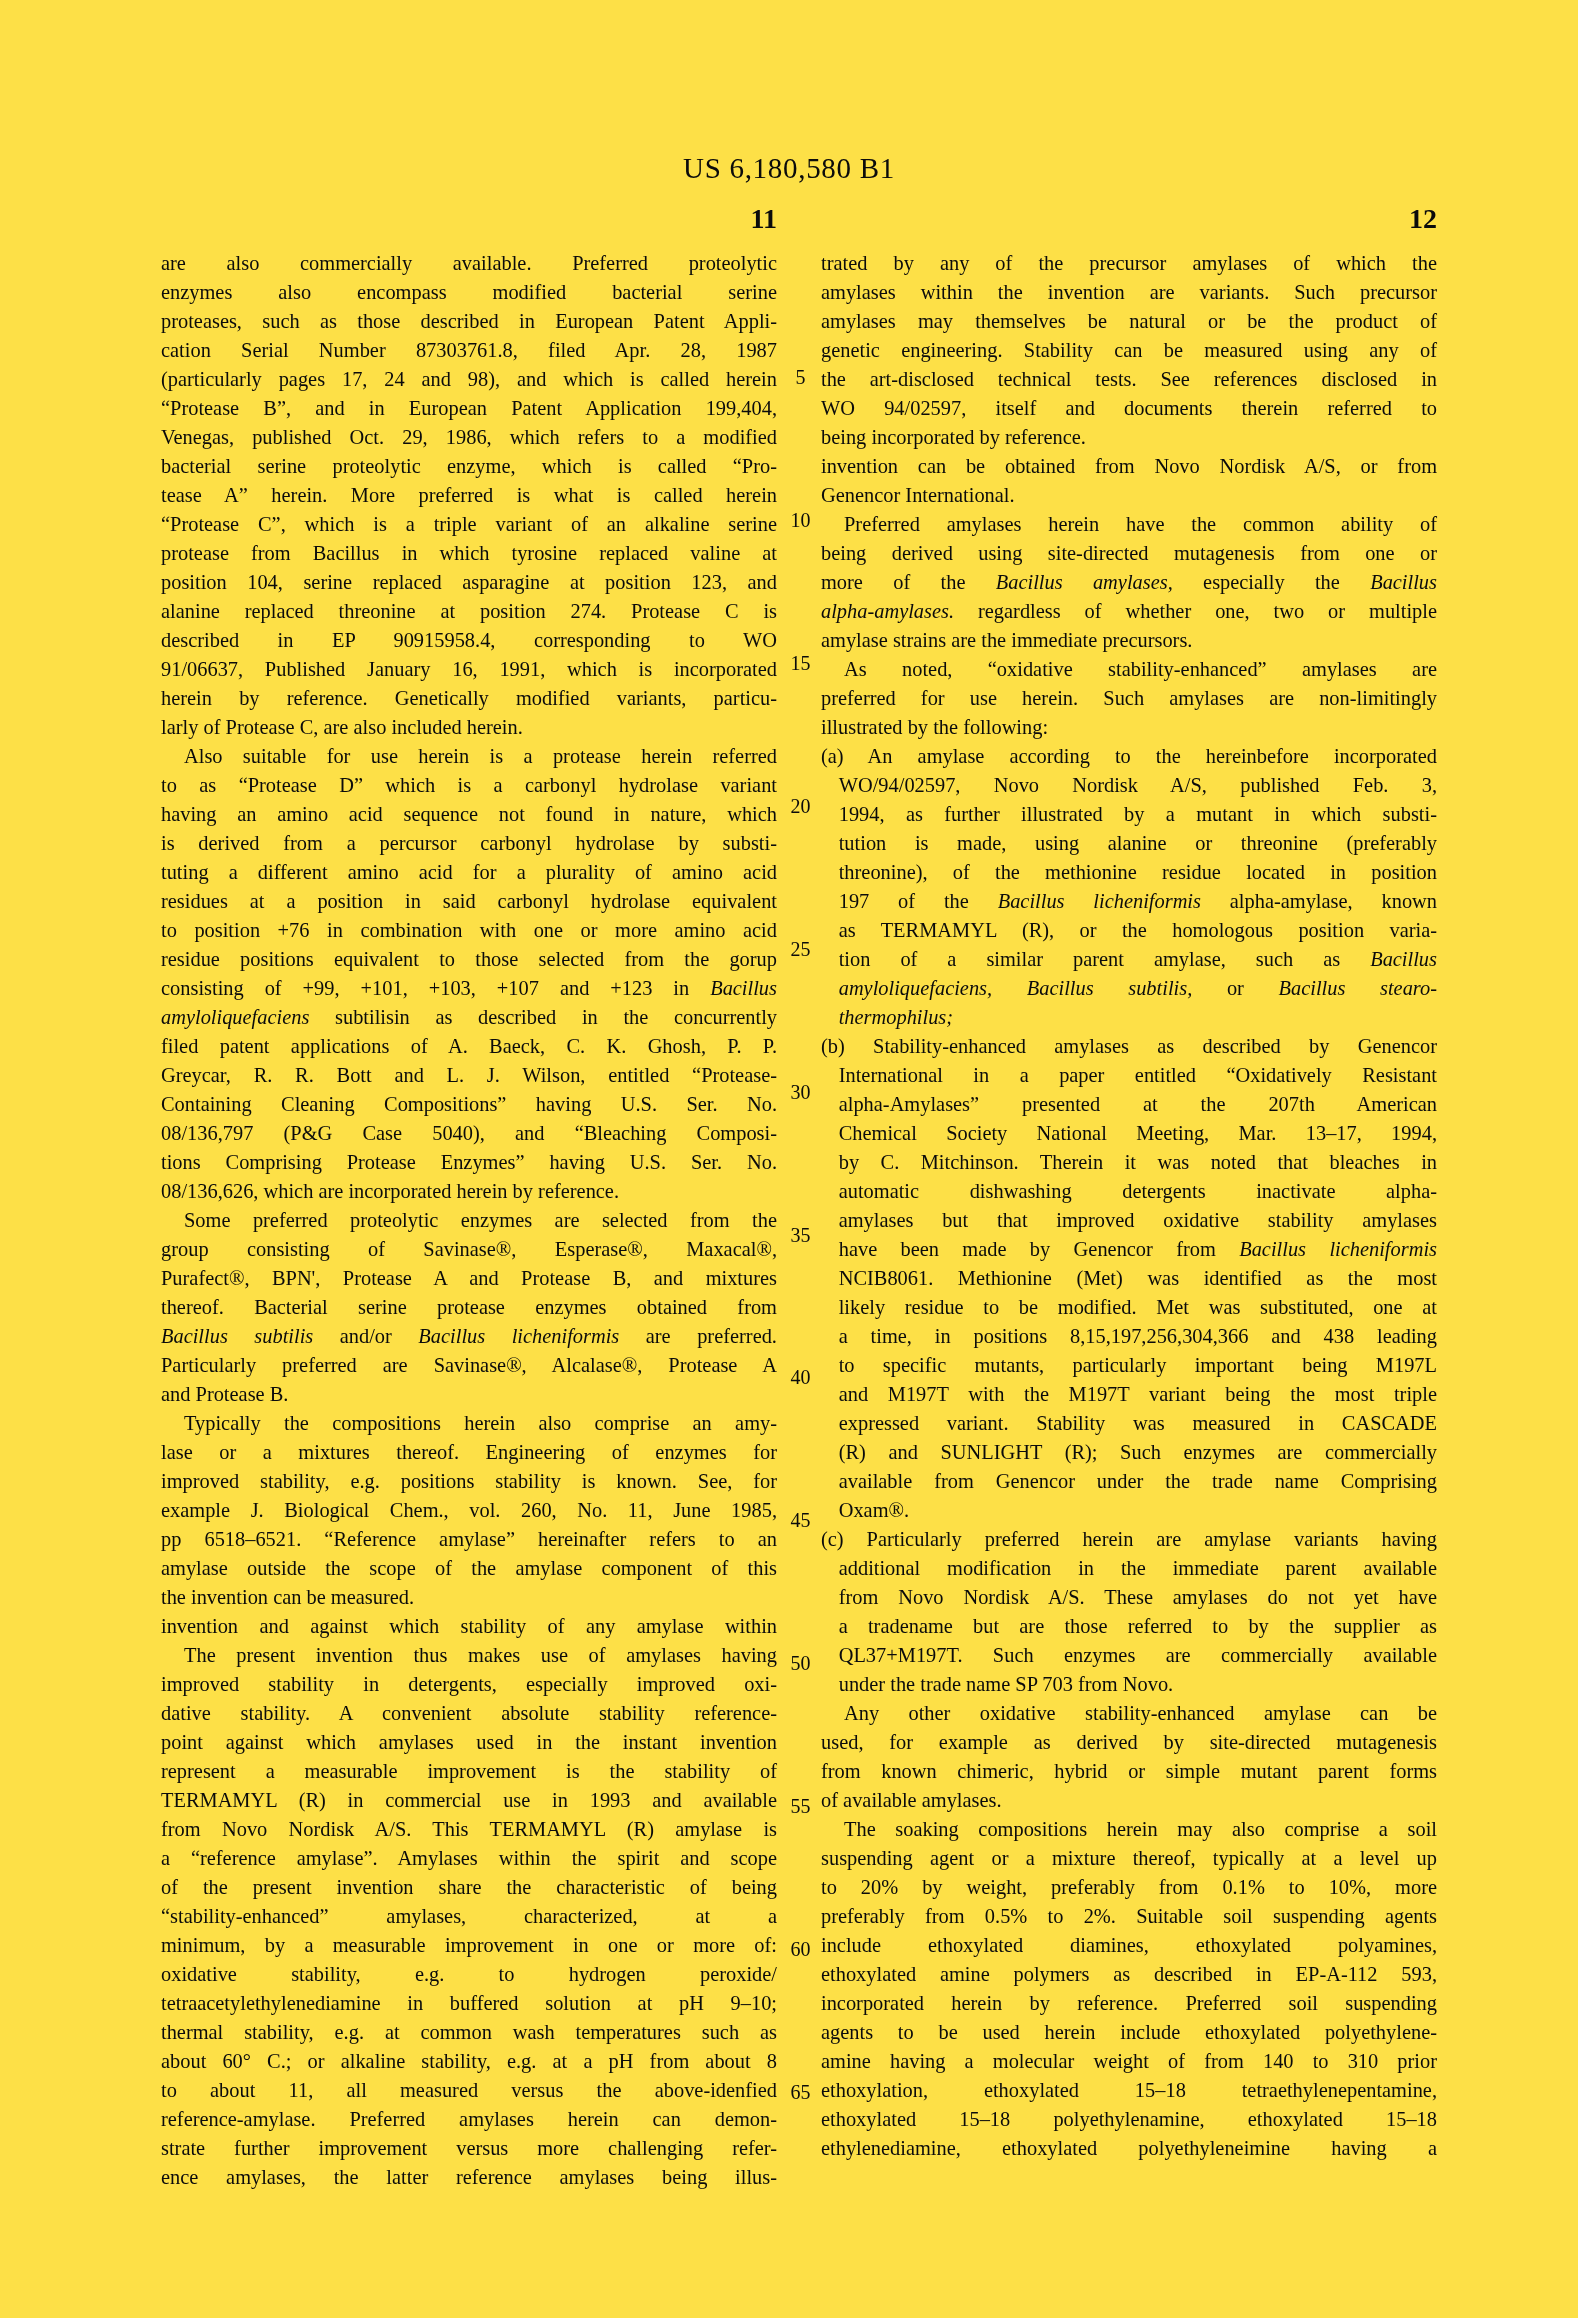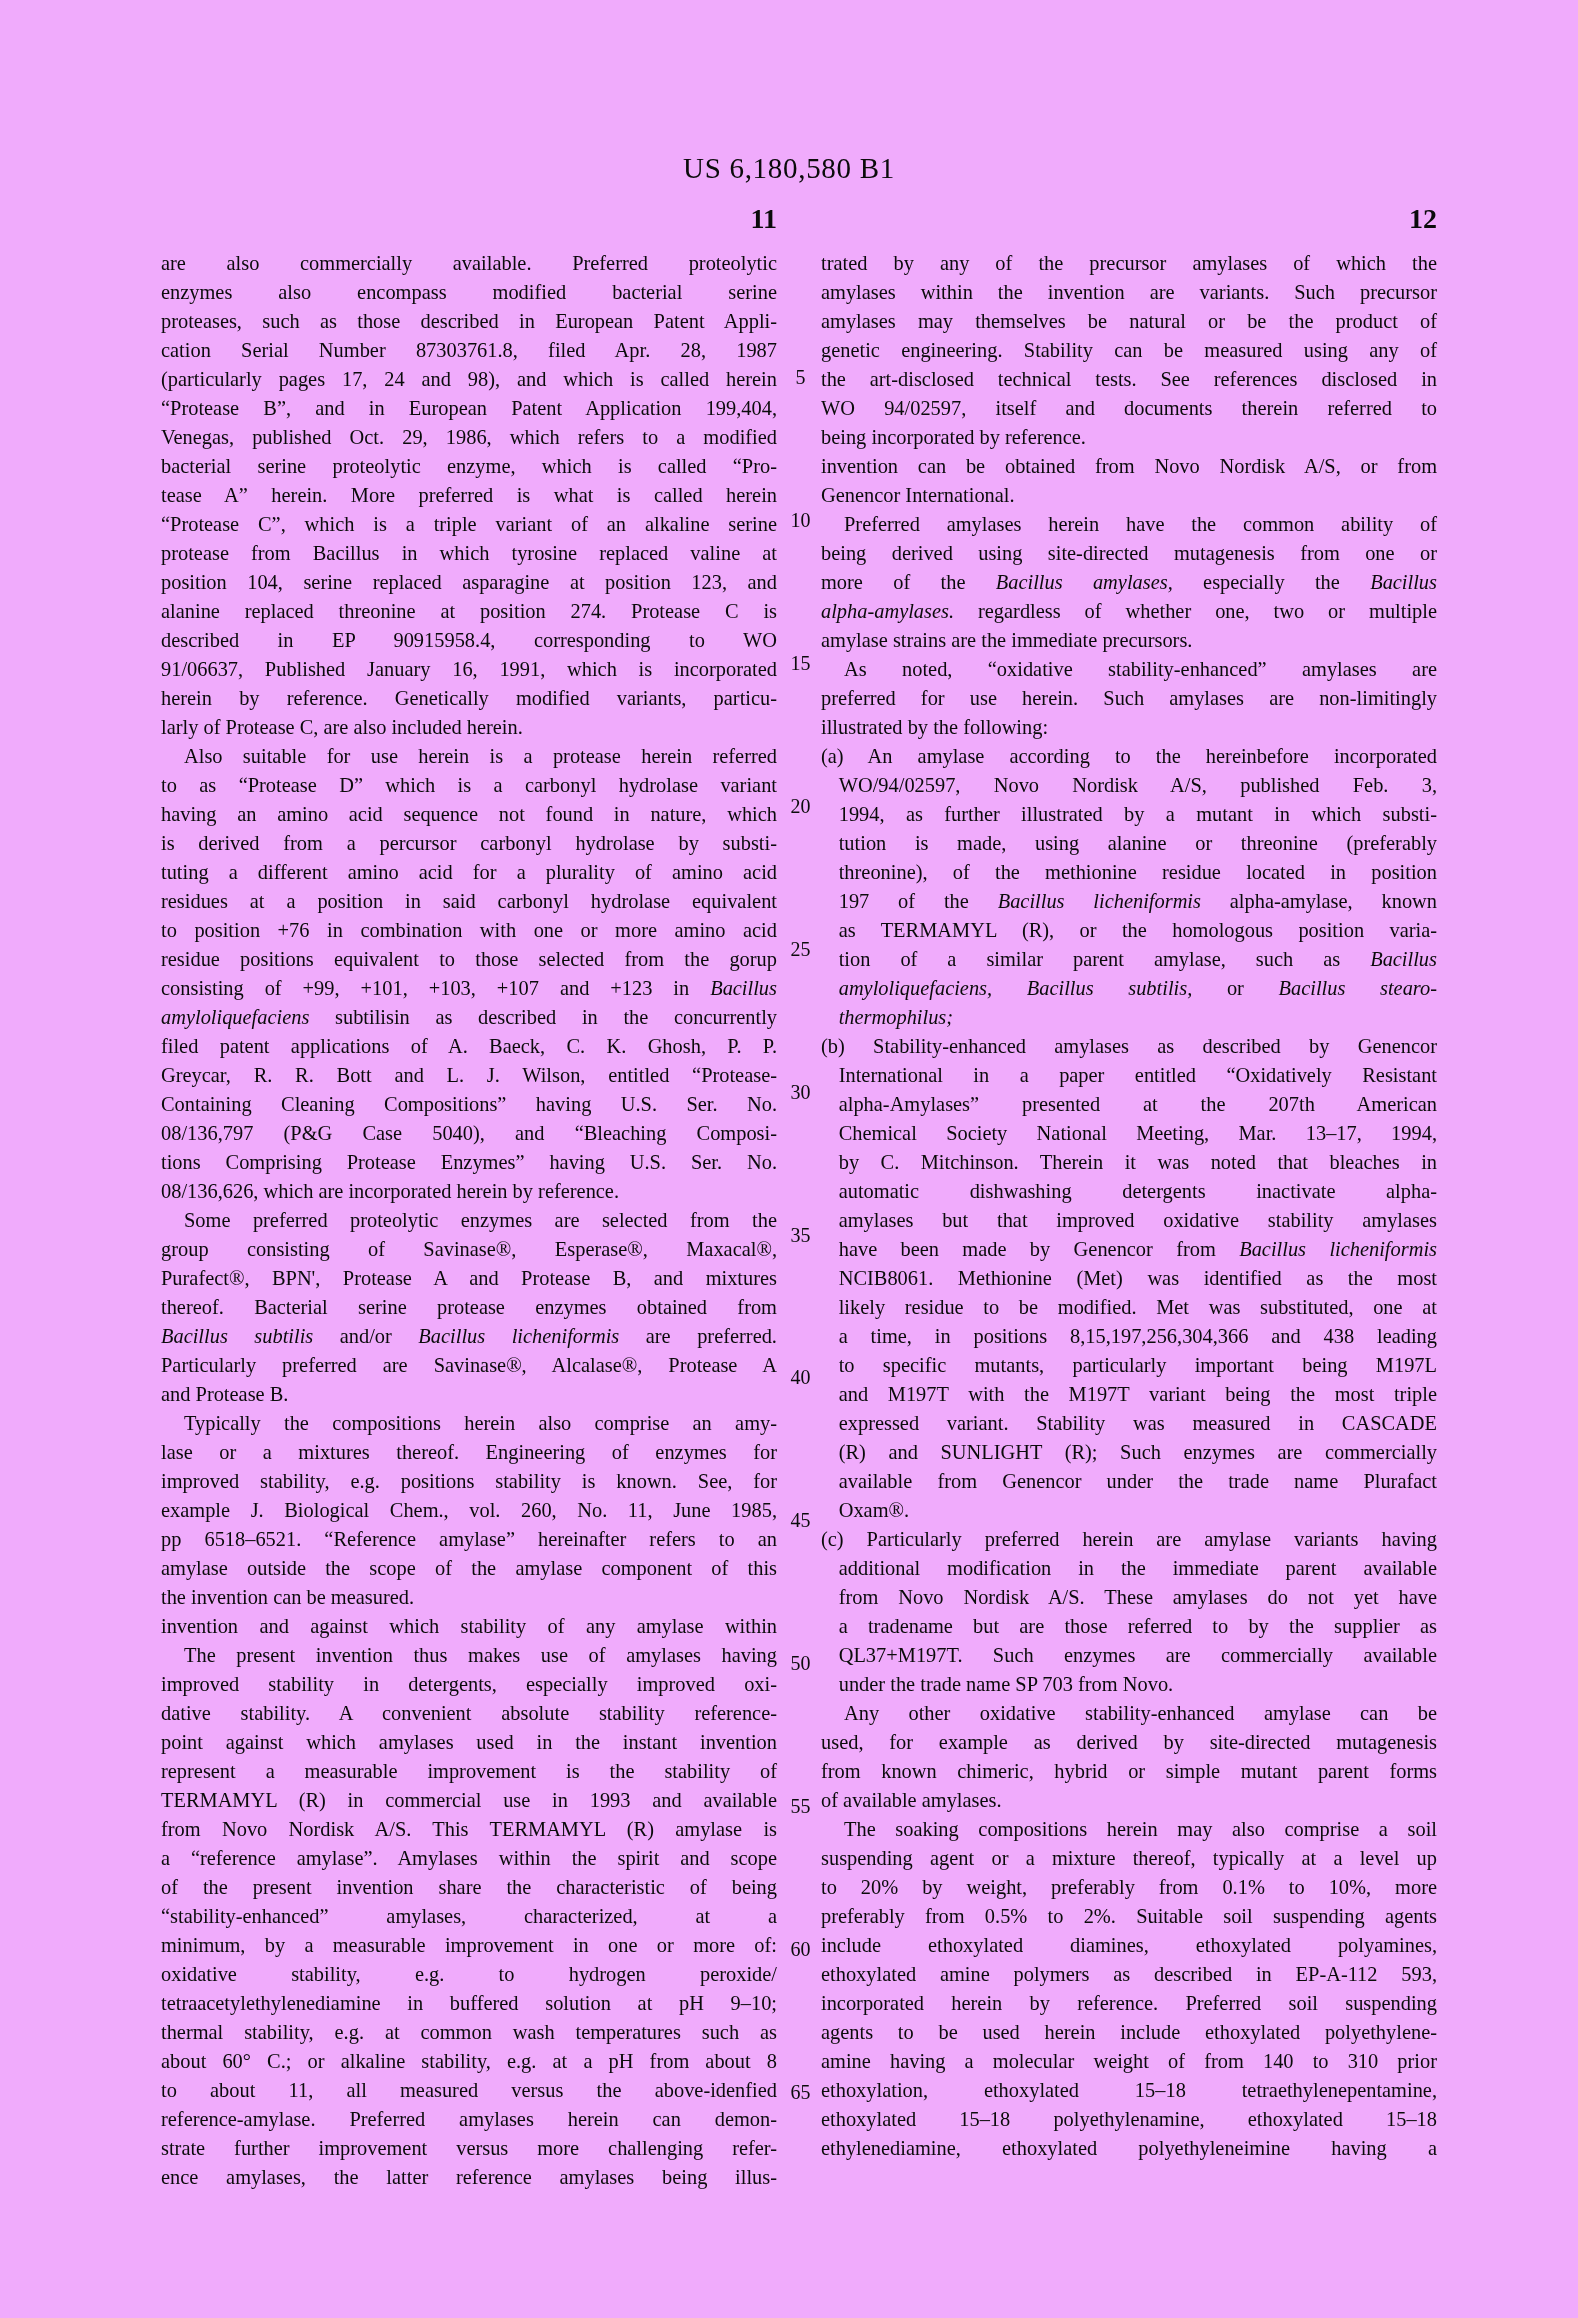--- a/index.html
+++ b/index.html
@@ -1,20 +1,20 @@
 <!DOCTYPE html>
 <html style="font-size:11px"><head>
 <meta charset="utf-8">
 <style>
   html, body { margin: 0; padding: 0; background: #ffffff; }
   .page {
     position: relative;
     width: 1578px;
     height: 2319px;
-    background: #f0abfc;
+    background: #fde047;
     color: #0b0b0b;
     font-family: "Liberation Serif", "DejaVu Serif", serif;
     overflow: hidden;
   }
   .patent-number {
     position: absolute;
     top: 152px; left: 0; width: 1578px;
     text-align: center;
     font-size: 29px;
     letter-spacing: 0.7px;
@@ -188,21 +188,21 @@
       <div class="line ind-hang"><span>automatic dishwashing detergents inactivate alpha-</span></div>
       <div class="line ind-hang"><span>amylases but that improved oxidative stability amylases</span></div>
       <div class="line ind-hang"><span>have been made by Genencor from </span><i>Bacillus licheniformis</i></div>
       <div class="line ind-hang"><span>NCIB8061. Methionine (Met) was identified as the most</span></div>
       <div class="line ind-hang"><span>likely residue to be modified. Met was substituted, one at</span></div>
       <div class="line ind-hang"><span>a time, in positions 8,15,197,256,304,366 and 438 leading</span></div>
       <div class="line ind-hang"><span>to specific mutants, particularly important being M197L</span></div>
       <div class="line ind-hang"><span>and M197T with the M197T variant being the most triple</span></div>
       <div class="line ind-hang"><span>expressed variant. Stability was measured in CASCADE</span></div>
       <div class="line ind-hang"><span>(R) and SUNLIGHT (R); Such enzymes are commercially</span></div>
-      <div class="line ind-hang"><span>available from Genencor under the trade name Plurafact</span></div>
+      <div class="line ind-hang"><span>available from Genencor under the trade name Comprising</span></div>
       <div class="line ind-hang pend"><span>Oxam®.</span></div>
       <div class="line"><span>(c) Particularly preferred herein are amylase variants having</span></div>
       <div class="line ind-hang"><span>additional modification in the immediate parent available</span></div>
       <div class="line ind-hang"><span>from Novo Nordisk A/S. These amylases do not yet have</span></div>
       <div class="line ind-hang"><span>a tradename but are those referred to by the supplier as</span></div>
       <div class="line ind-hang"><span>QL37+M197T. Such enzymes are commercially available</span></div>
       <div class="line ind-hang pend"><span>under the trade name SP 703 from Novo.</span></div>
       <div class="line ind-para"><span>Any other oxidative stability-enhanced amylase can be</span></div>
       <div class="line"><span>used, for example as derived by site-directed mutagenesis</span></div>
       <div class="line"><span>from known chimeric, hybrid or simple mutant parent forms</span></div>

